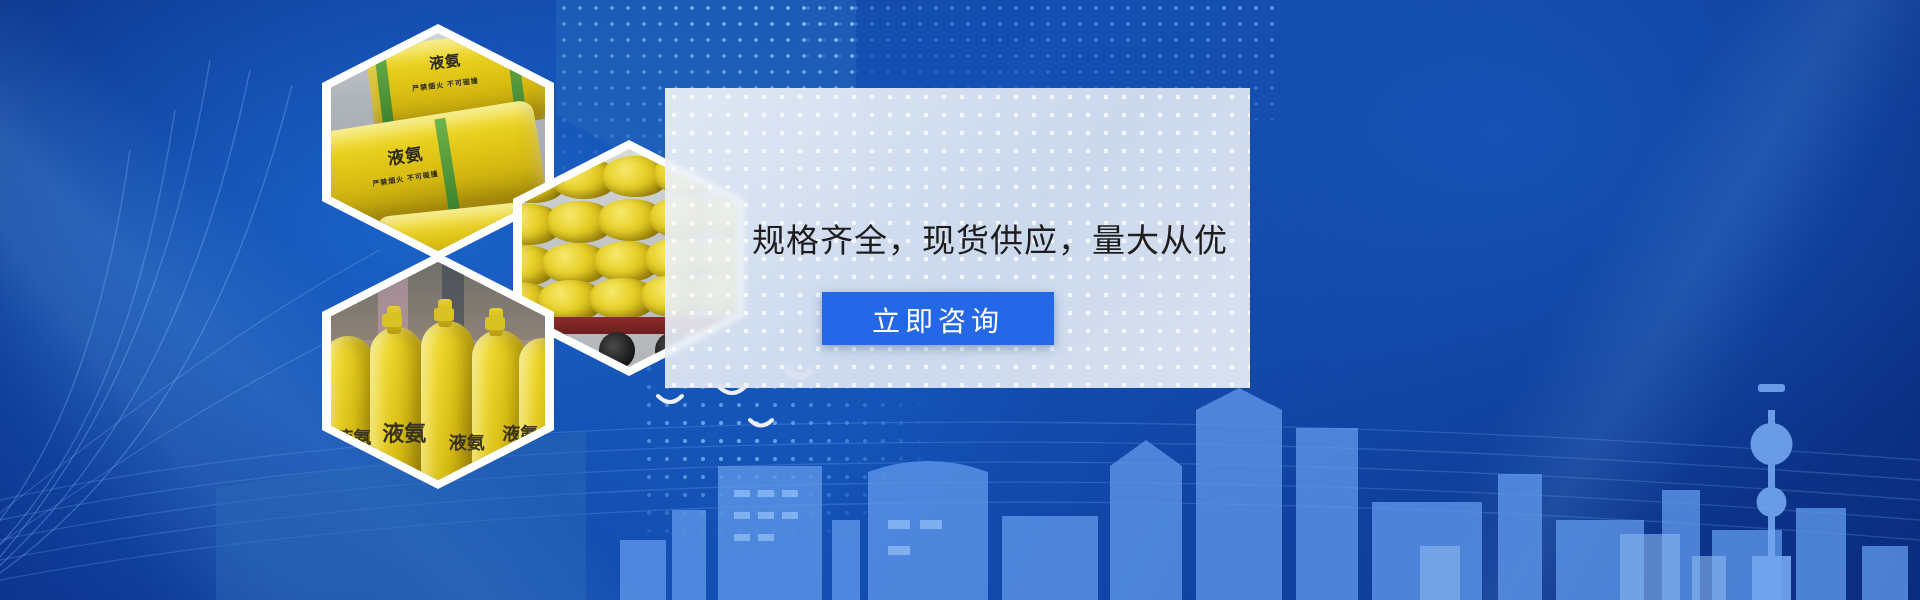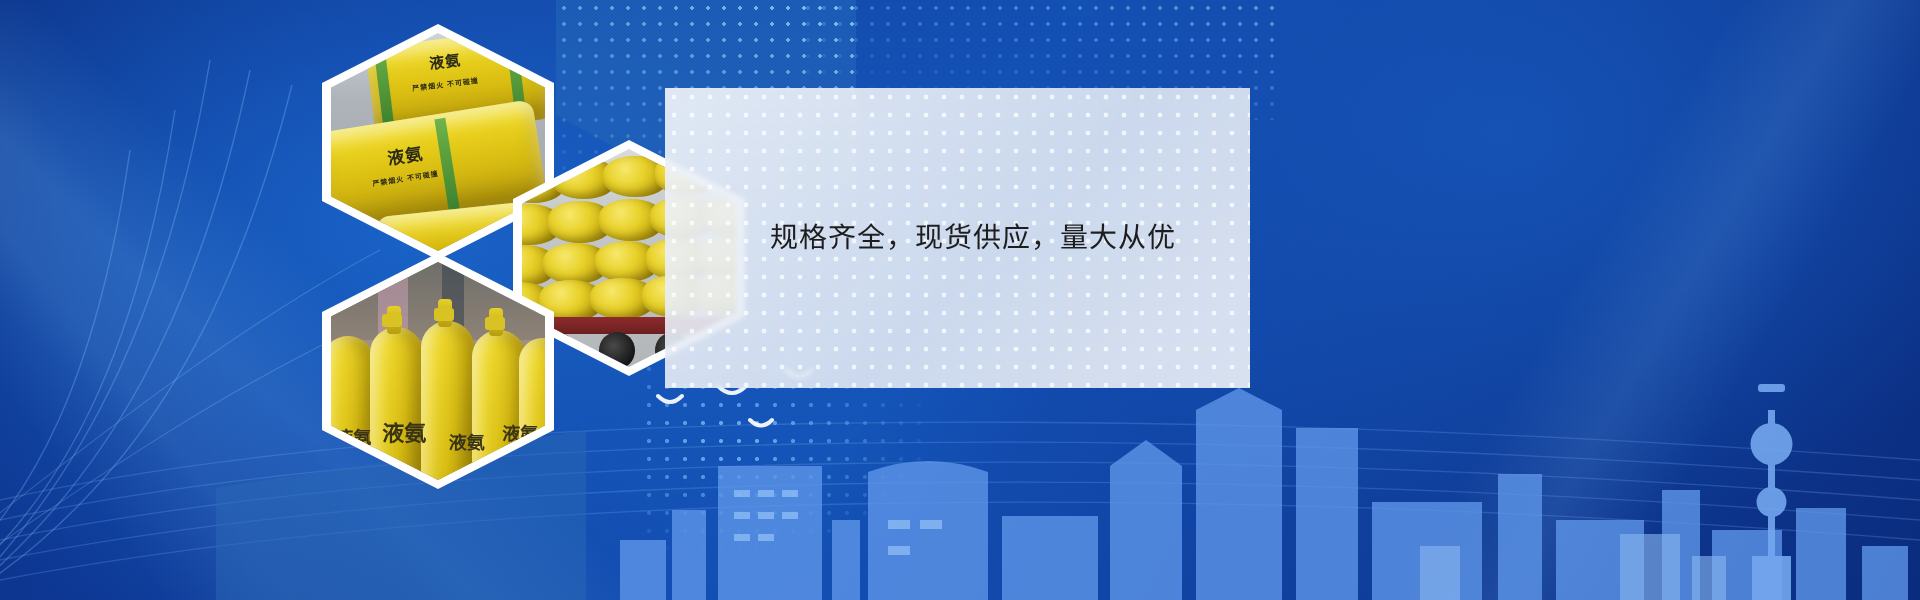--- a/index.html
+++ b/index.html
@@ -116,22 +116,22 @@
     background-image:radial-gradient(rgba(255,255,255,.85) 2.4px, transparent 2.6px);
     background-size:18px 18px;opacity:.85;}
 
   .title{
     position:absolute;left:762px;top:145px;
     font-size:60px;line-height:1;font-weight:bold;color:#1e64e6;
     letter-spacing:2px;white-space:pre;
     text-shadow:0 2px 0 rgba(255,255,255,.5);
   }
   .subtitle{
-    position:absolute;left:770px;top:224px;
-    font-size:28px;line-height:1;color:#1d1d1d;letter-spacing:1px;white-space:pre;
+    position:absolute;left:752px;top:224px;
+    font-size:33px;line-height:1;color:#1d1d1d;letter-spacing:1px;white-space:pre;
   }
   .cta{
     position:absolute;left:822px;top:292px;width:232px;height:53px;
     background:#2468e8;border:none;cursor:pointer;
     display:flex;align-items:center;justify-content:center;
     color:#ffffff;font-size:28px;letter-spacing:5px;
     font-family:"Liberation Sans","DejaVu Sans",sans-serif;
     box-shadow:0 3px 10px rgba(12,48,130,.35);
   }
 </style>
@@ -312,14 +312,15 @@
         </div>
       </div>
     </div>
   </div>
 
   <div class="panel">
     <div class="pdots"></div>
   </div>
 
   <div class="subtitle">规格齐全，现货供应，量大从优</div>
+  <button class="cta">立即咨询</button>
 
 </div>
 
 </body></html>

